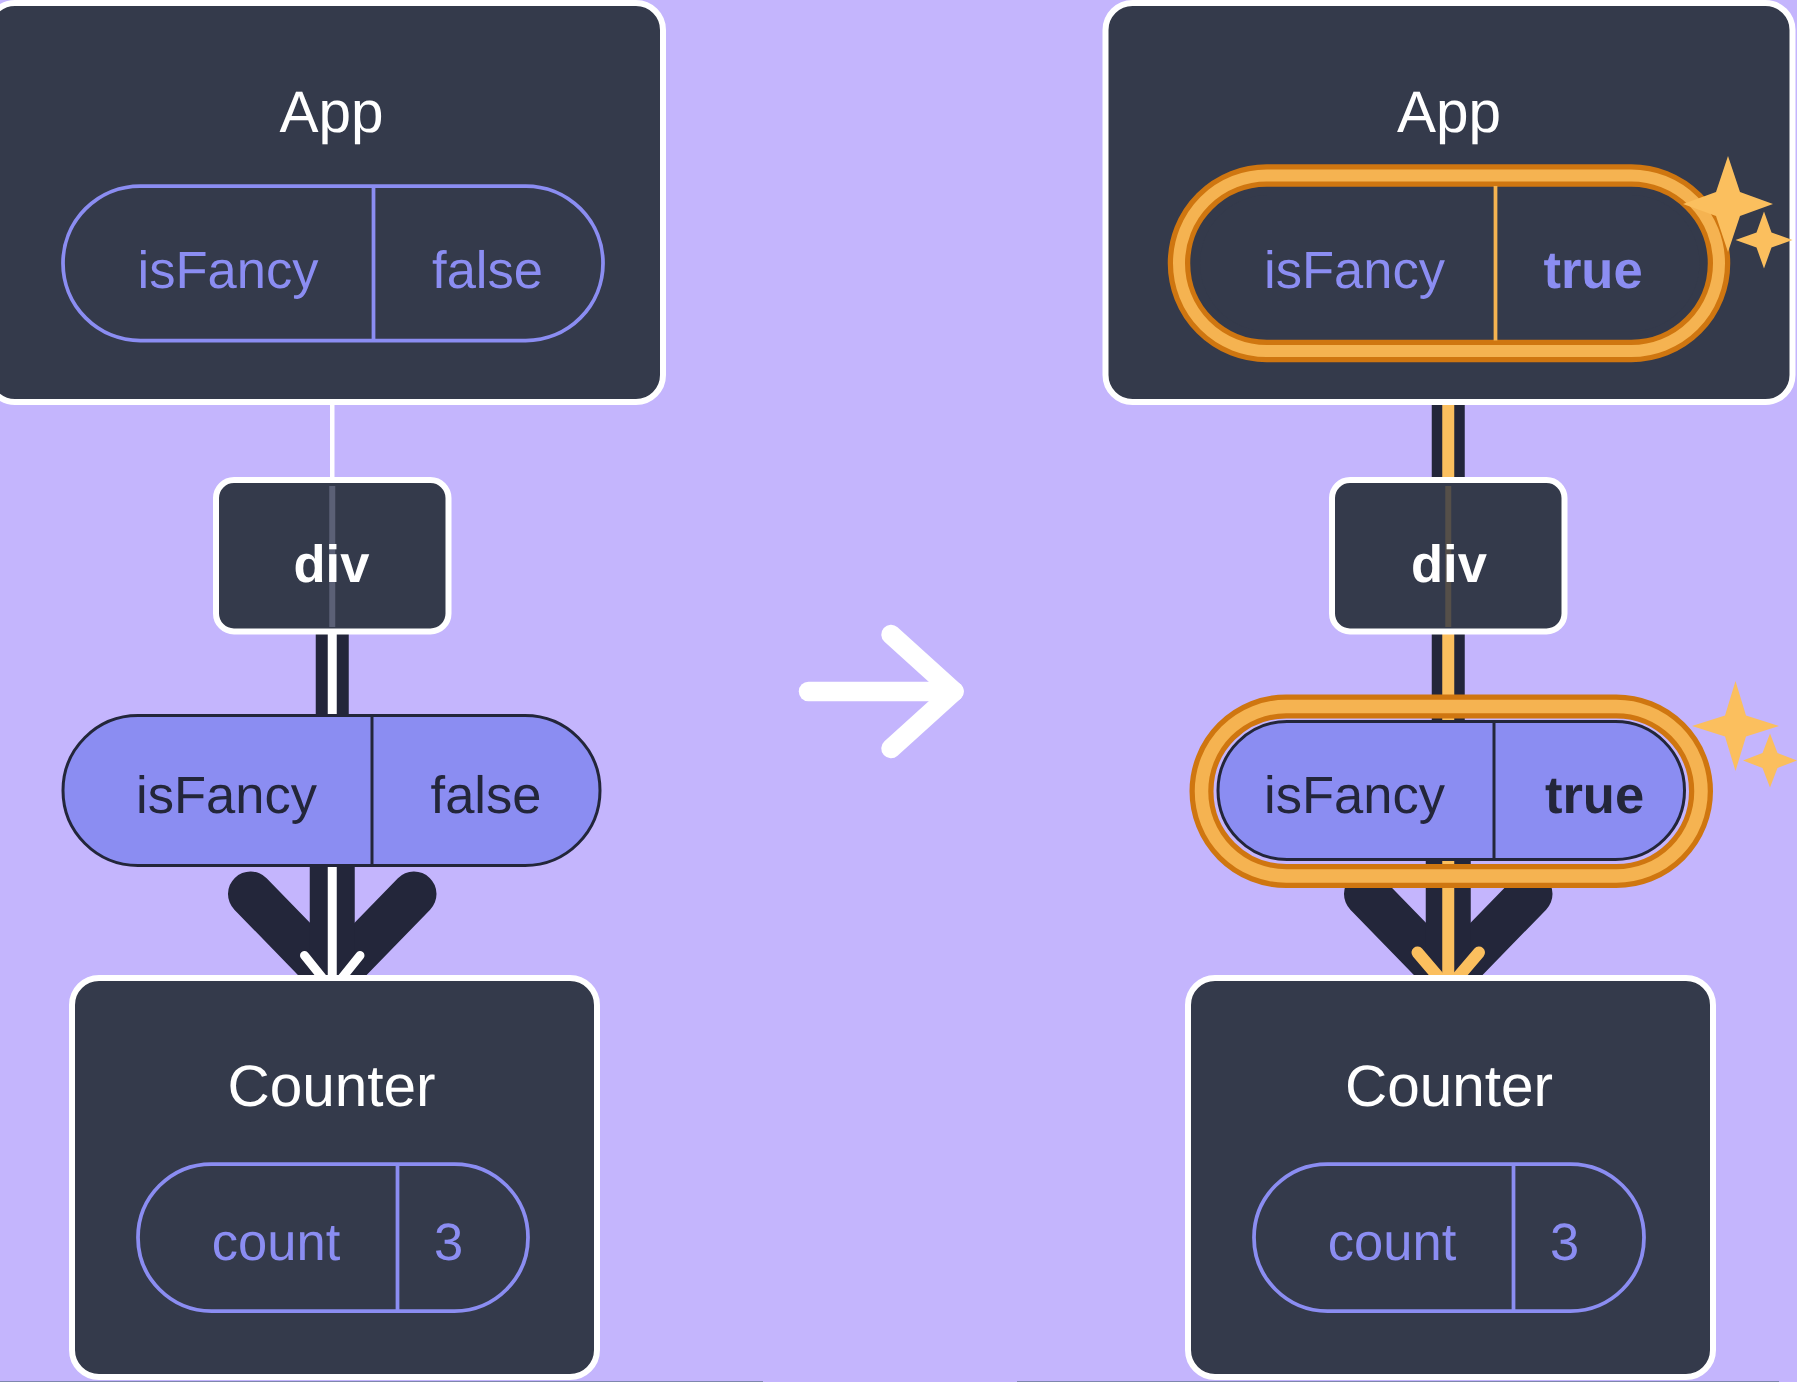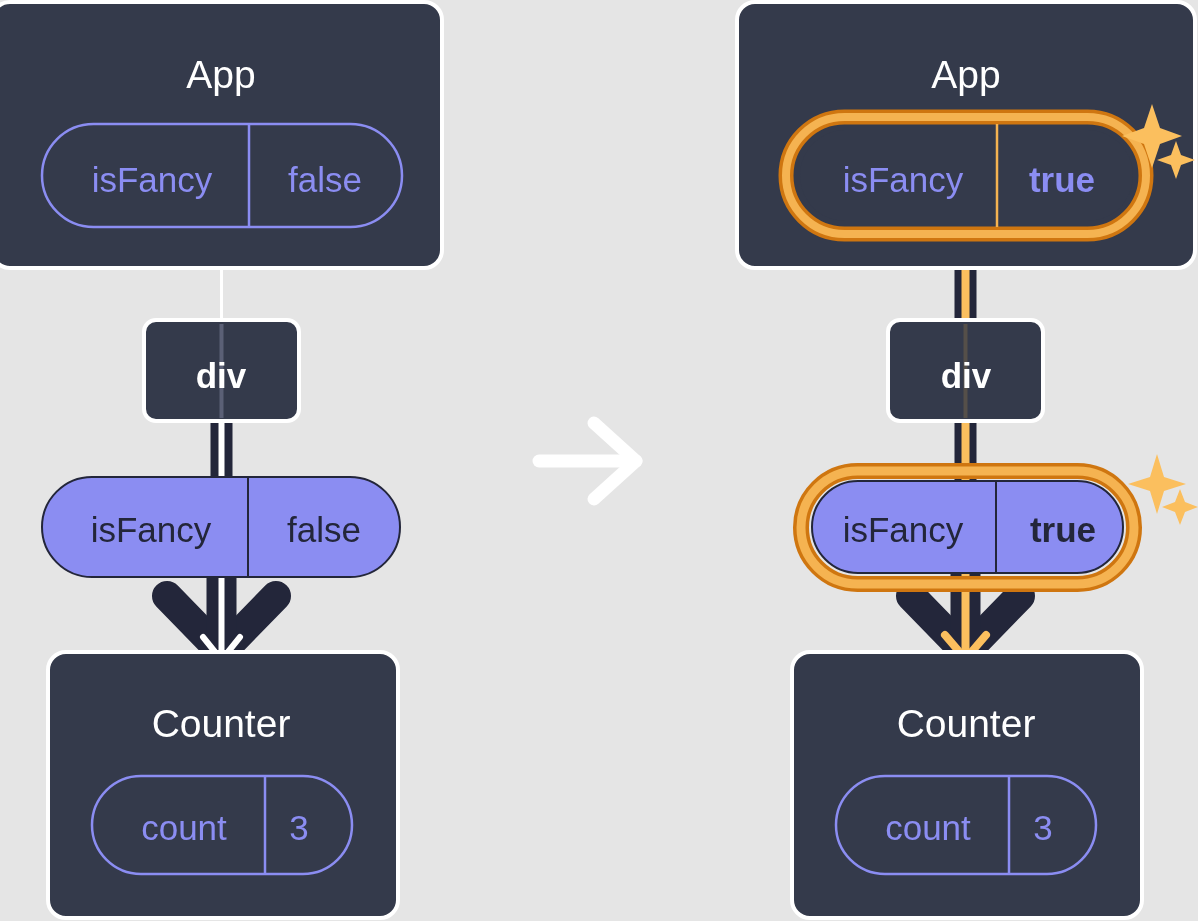--- a/index.html
+++ b/index.html
@@ -4,21 +4,21 @@
 <style>
   html, body {
     margin: 0;
     padding: 0;
     background: #4a6670;
   }
   #stage {
     position: relative;
     width: 1198px;
     height: 921px;
-    background: #e5e5e5;
+    background: #c4b5fd;
     overflow: hidden;
     font-family: "Liberation Sans", sans-serif;
   }
   #stage svg { display:block; }
 </style>
 </head>
 <body>
 
 <div id="stage">
 

